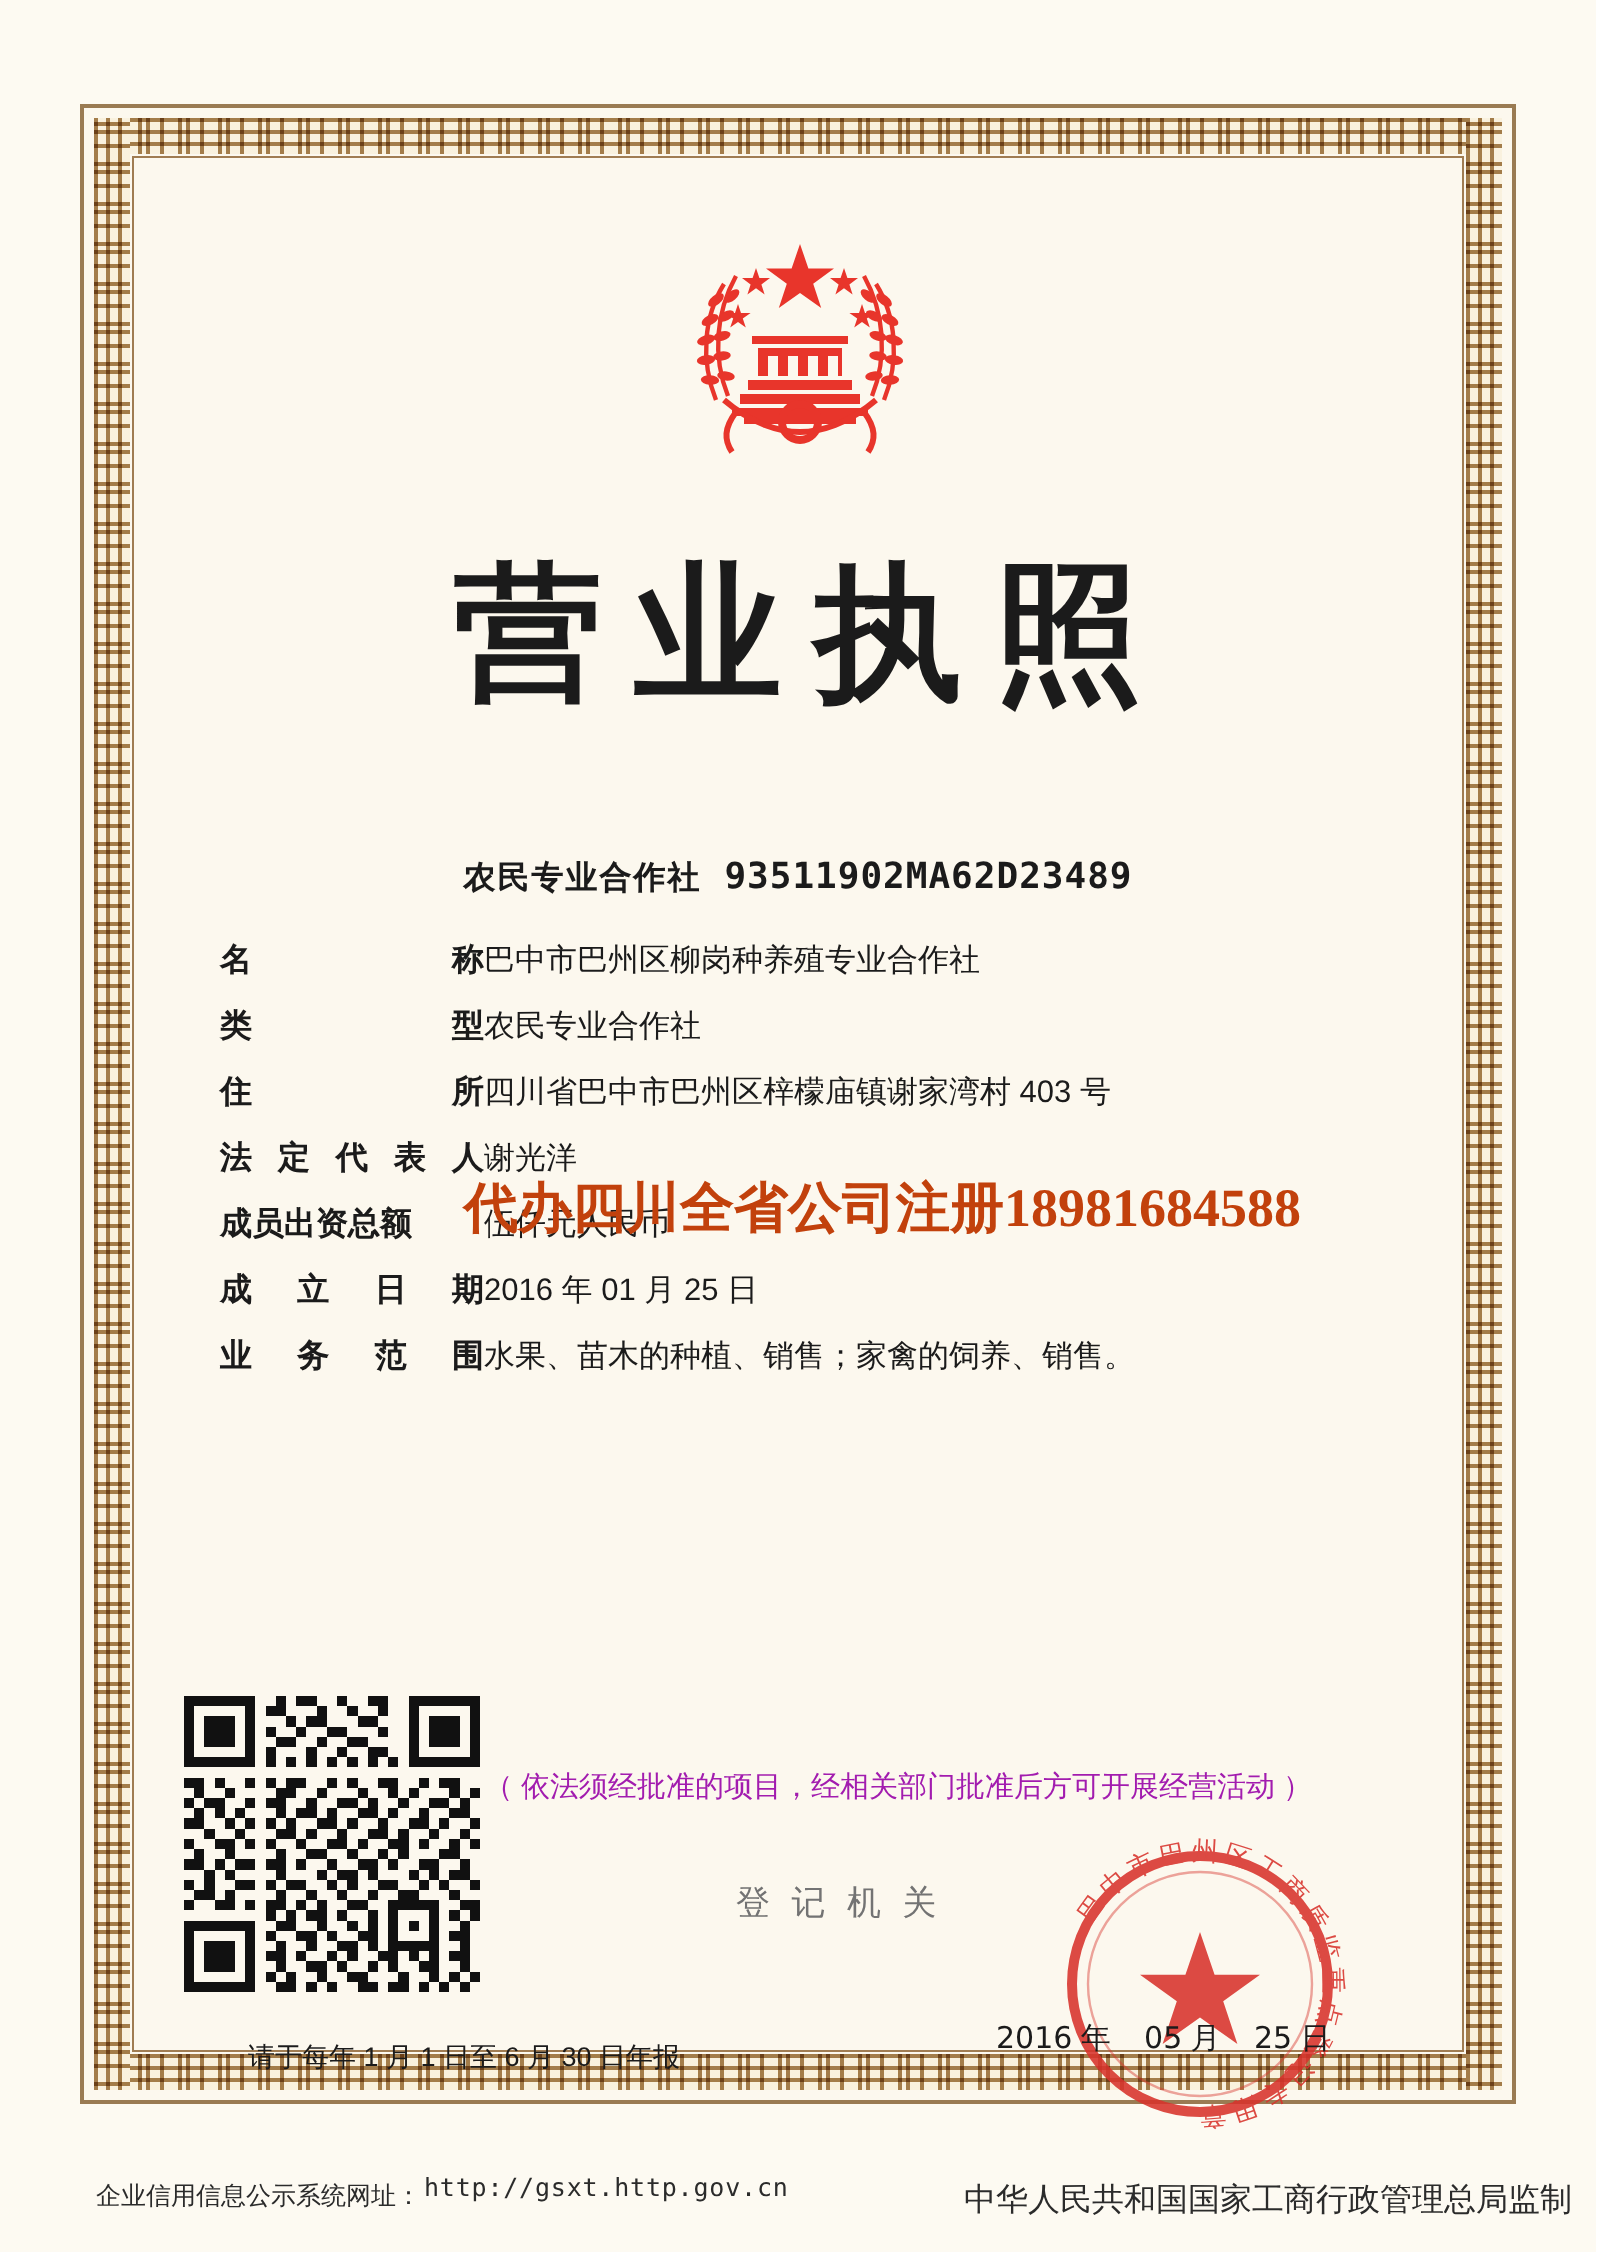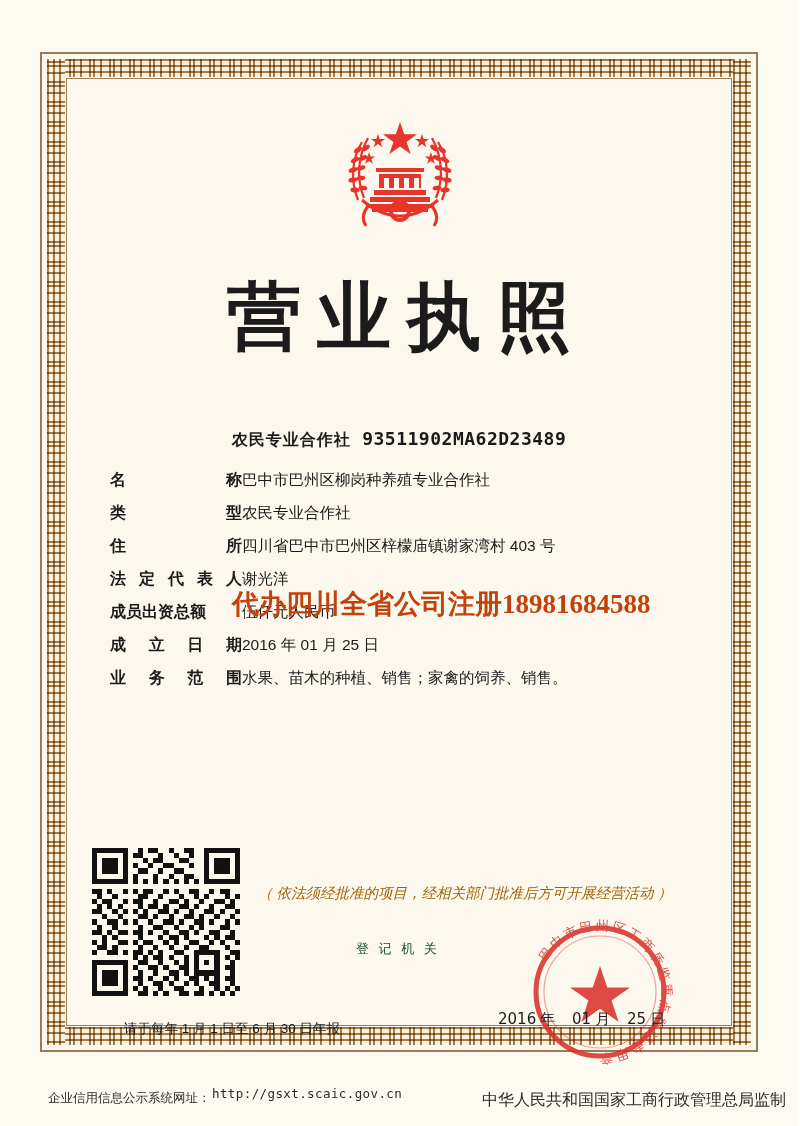--- a/index.html
+++ b/index.html
@@ -162,32 +162,31 @@
   
   .qr {
     position: absolute;
     left: 92px; top: 848px;
     width: 148px; height: 148px;
   }
 
   
   .note {
     position: absolute;
-    left: 258px; top: 884px;
+    left: 242px; top: 884px;
     font-size: 14.5px;
-    color: #a16207;
+    color: #a21caf;
     white-space: nowrap;
-    font-style: italic;
   }
   .reg-authority {
     position: absolute;
-    left: 356px; top: 940px;
-    font-size: 13px;
+    left: 368px; top: 940px;
+    font-size: 17px;
     letter-spacing: 3px;
-    color: #14532d;
+    color: #737373;
   }
   .annual-note {
     position: absolute;
     left: 76px; top: 1020px;
     font-size: 13.5px;
     color: #1b1b1b;
     white-space: nowrap;
     padding-left: 48px;
   }
   .issue-date {
@@ -637,24 +636,24 @@
       </text>
     </svg>
   </div>
 
   <div class="annual-note">请于每年 1 月 1 日至 6 月 30 日年报</div>
 
   <div class="issue-date">
     <span class="n">2016</span>
     <span>年</span>
     &nbsp;&nbsp;
-    <span class="n">01</span>
+    <span class="n">05</span>
     <span>月</span>
     &nbsp;&nbsp;
     <span class="n">25</span>
     <span>日</span>
   </div>
 
   <div class="footer-left">企业信用信息公示系统网址：</div>
-  <div class="footer-url">http://gsxt.scaic.gov.cn</div>
+  <div class="footer-url">http://gsxt.http.gov.cn</div>
   <div class="footer-right">中华人民共和国国家工商行政管理总局监制</div>
 
 </div>
 
 </body></html>

